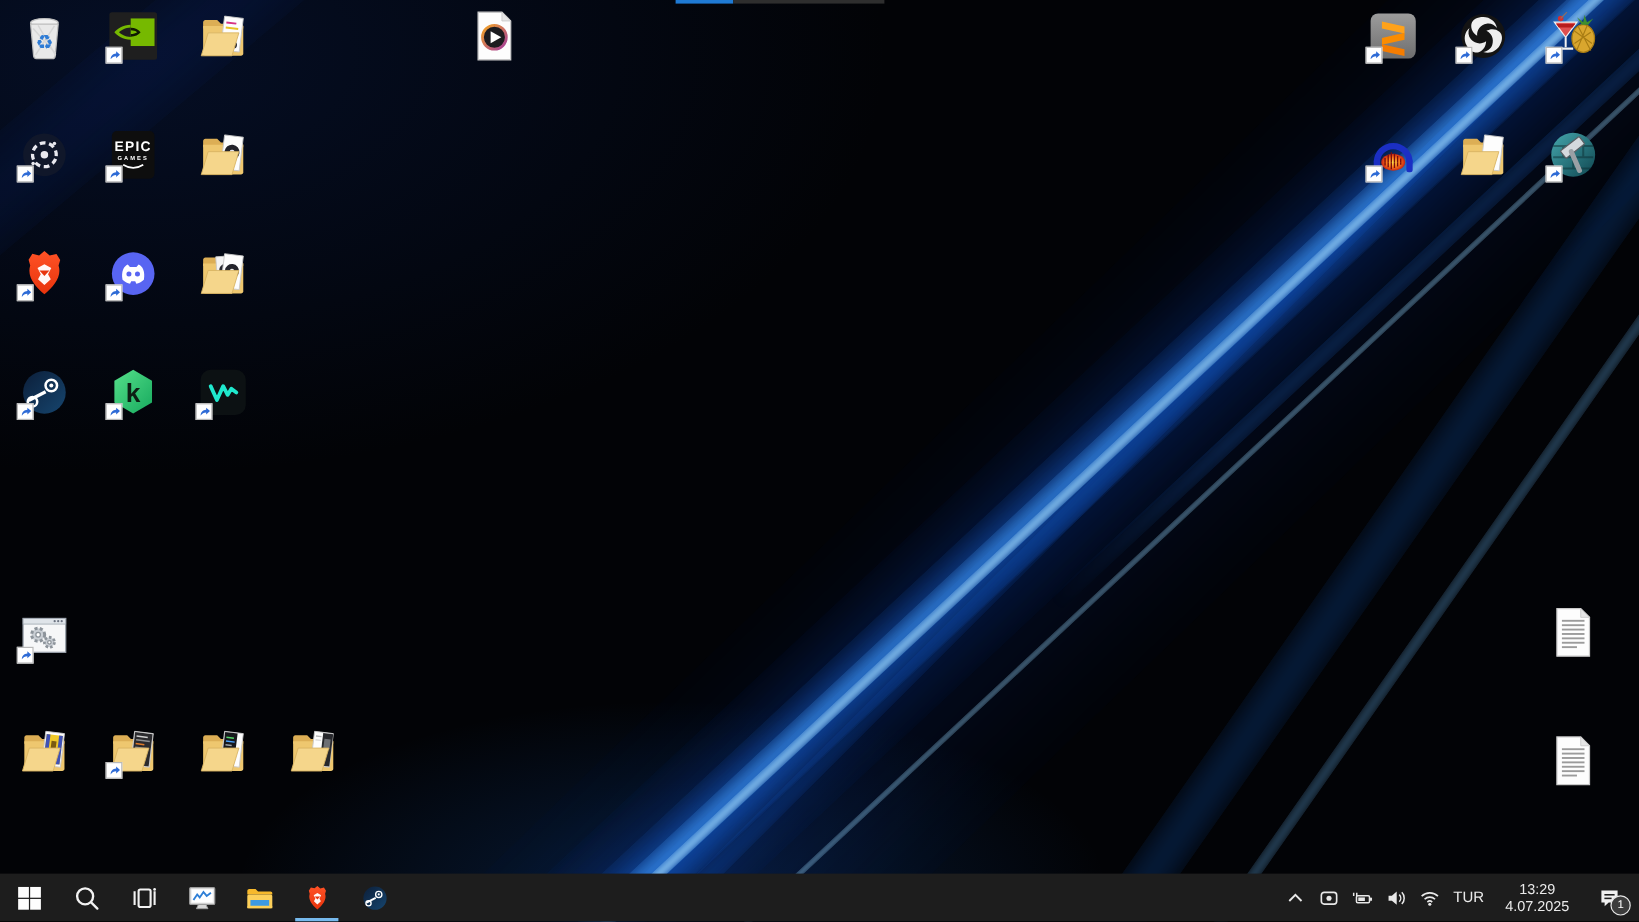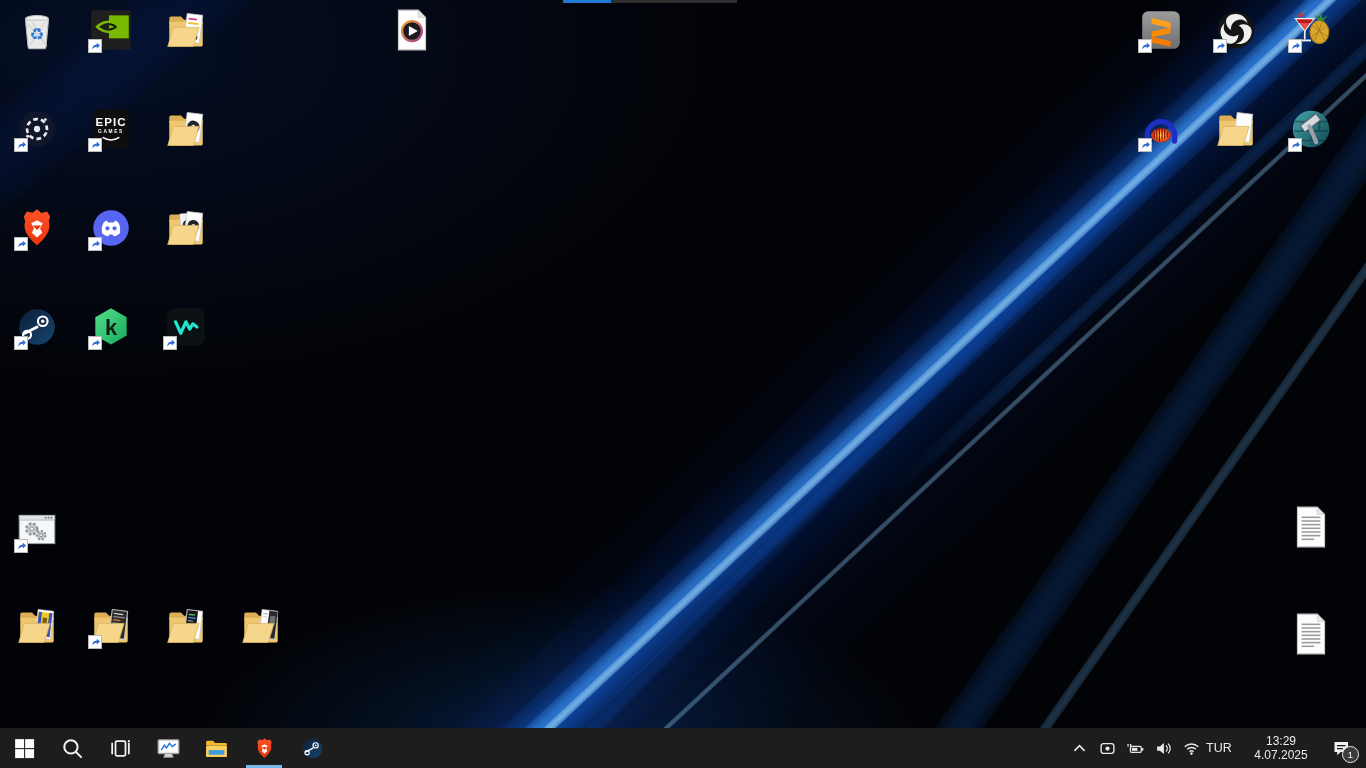--- a/index.html
+++ b/index.html
@@ -34,21 +34,21 @@
   #taskbar{position:absolute;left:0;bottom:0;width:1366px;height:40px;
     background:#1d1d1d;display:flex;align-items:stretch;z-index:5;}
   .tb-btn{position:relative;width:48px;display:flex;align-items:center;
     justify-content:center;cursor:pointer;}
   .tb-btn svg{width:25px;height:25px;}
   .tb-underline{position:absolute;left:6px;right:6px;bottom:0;height:3px;background:#76b9ed;}
   #tb-spacer{flex:1;}
   #tray{display:flex;align-items:center;gap:2px;padding-right:4px;color:#eaeaea;}
   .tray-ic{width:26px;height:40px;display:flex;align-items:center;justify-content:center;cursor:pointer;}
   .tray-ic svg{width:17px;height:17px;}
-  #tray-lang{width:36px;text-align:left;font-size:12.5px;cursor:pointer;}
+  #tray-lang{width:36px;text-align:center;font-size:12.5px;cursor:pointer;}
   #tray-clock{width:74px;text-align:center;font-size:12px;line-height:14px;cursor:pointer;}
   #tray-action{position:relative;width:42px;height:40px;display:flex;align-items:center;
     justify-content:center;cursor:pointer;}
   #tray-action svg{width:19px;height:19px;}
   #action-badge{position:absolute;right:3px;bottom:5px;width:15px;height:15px;border-radius:50%;
     background:#3c3c3c;border:1.5px solid #e6e6e6;color:#fff;font-size:9.5px;line-height:15px;
     text-align:center;box-sizing:content-box;}
 </style>
 </head>
 <body>

